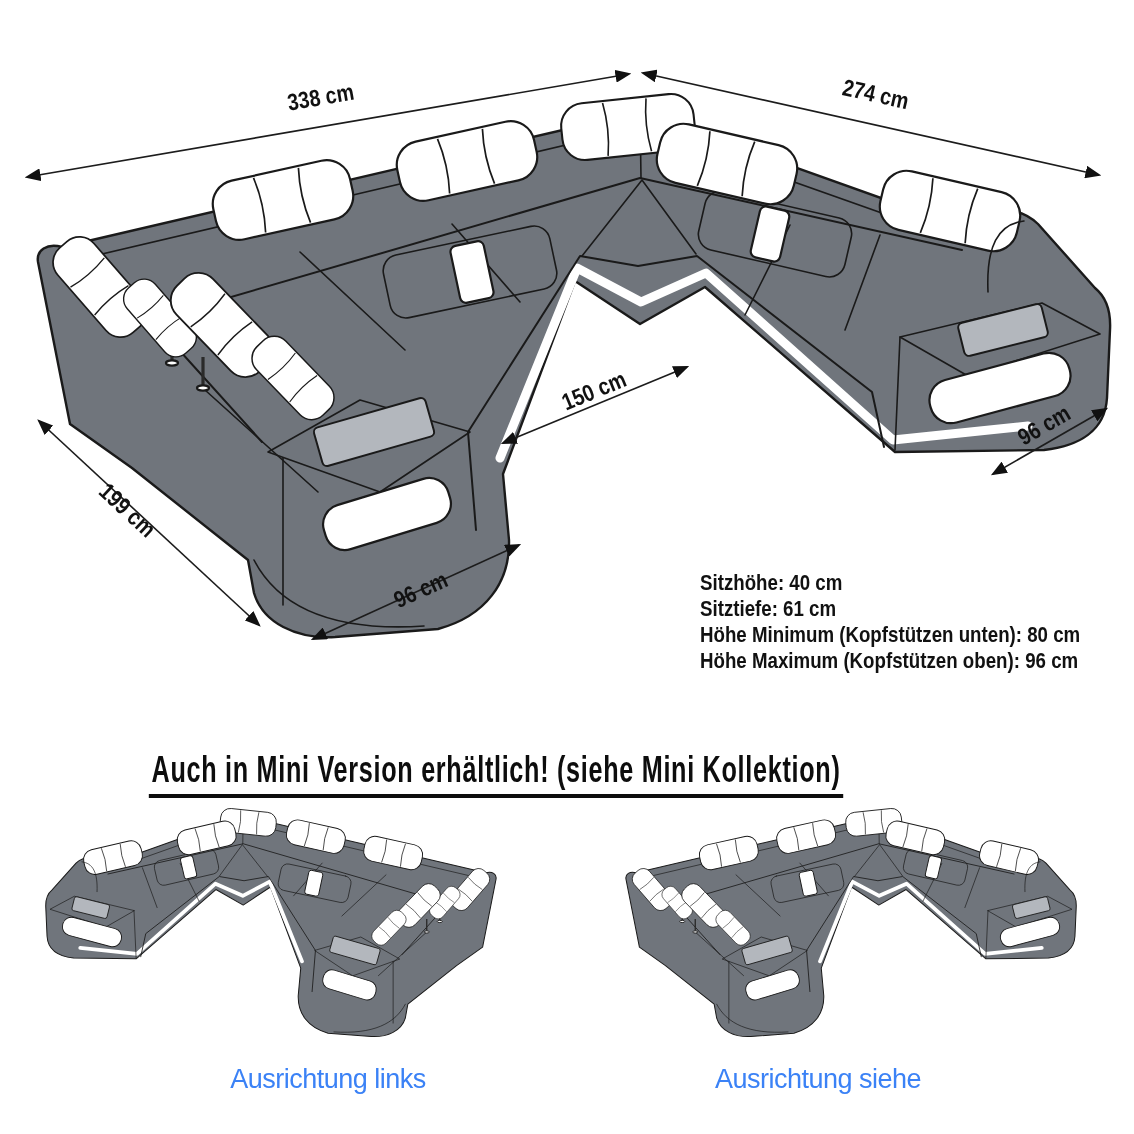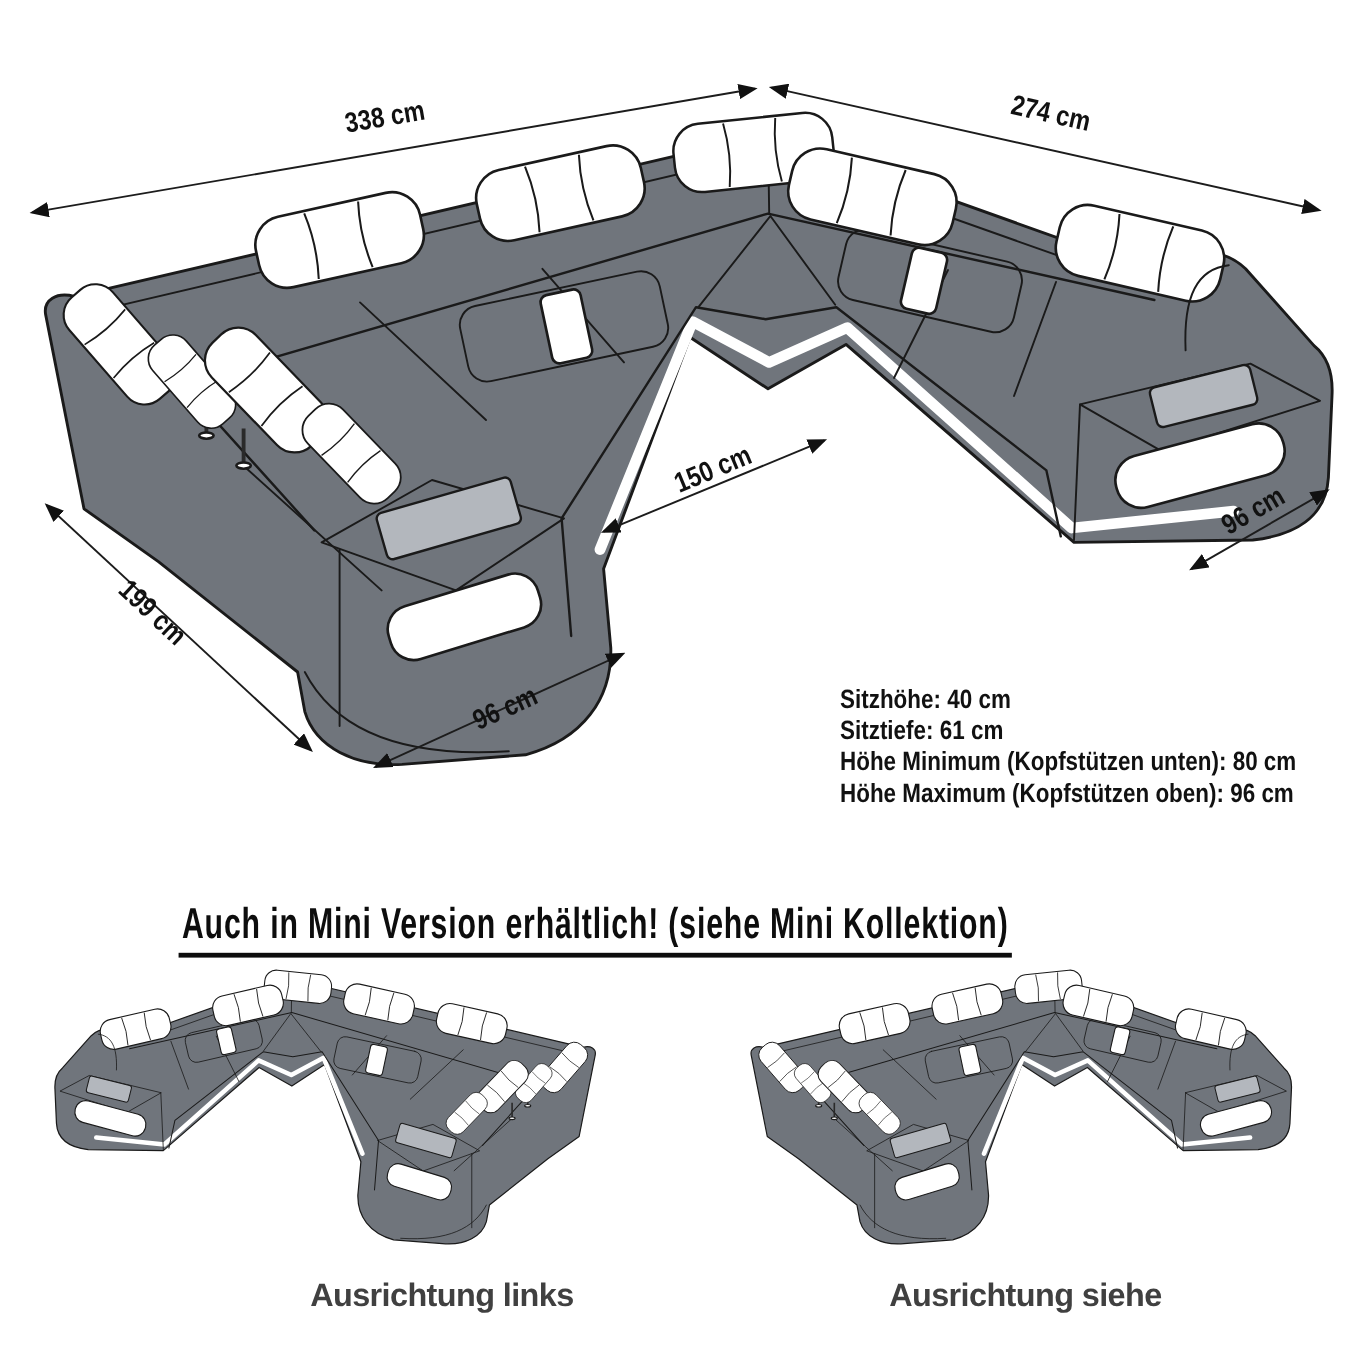--- a/index.html
+++ b/index.html
@@ -19,22 +19,22 @@
   
   .dimline{stroke:#1c1c1c;stroke-width:1.6;}
   .dim{font-family:"Liberation Sans",sans-serif;font-size:23.5px;font-weight:700;fill:#111111;text-anchor:middle;}
 
   
   .specs{position:absolute;left:700px;top:570px;font-size:22px;font-weight:700;line-height:26px;
          color:#111111;transform:scaleX(.85);transform-origin:0 0;white-space:nowrap;}
   .heading-wrap{position:absolute;top:749px;left:0;width:912px;text-align:center;}
   .heading{display:inline-block;font-size:36px;font-weight:700;letter-spacing:1px;color:#0d0d0d;
            transform:scaleX(.70);border-bottom:4px solid #0d0d0d;padding:0 4px 3px;white-space:nowrap;}
-  .caption{position:absolute;top:1064px;width:300px;text-align:right;font-size:27px;font-weight:700;
-           letter-spacing:-0.5px;color:#404040;white-space:nowrap;}
+  .caption{position:absolute;top:1064px;width:300px;text-align:center;font-size:27px;font-weight:400;
+           letter-spacing:-0.5px;color:#3b82f6;white-space:nowrap;}
   .caption-left{left:178px;}
   .caption-right{left:668px;}
 </style>
 </head>
 <body>
 
 <div class="stage">
 
   <svg width="1134" height="1134" viewBox="0 0 1134 1134">
     <defs>

